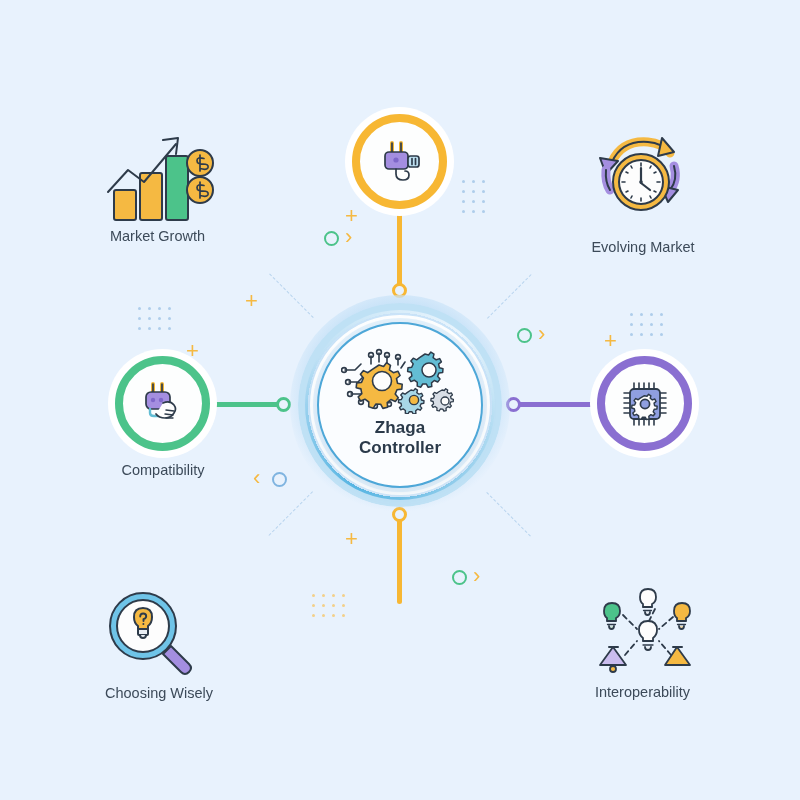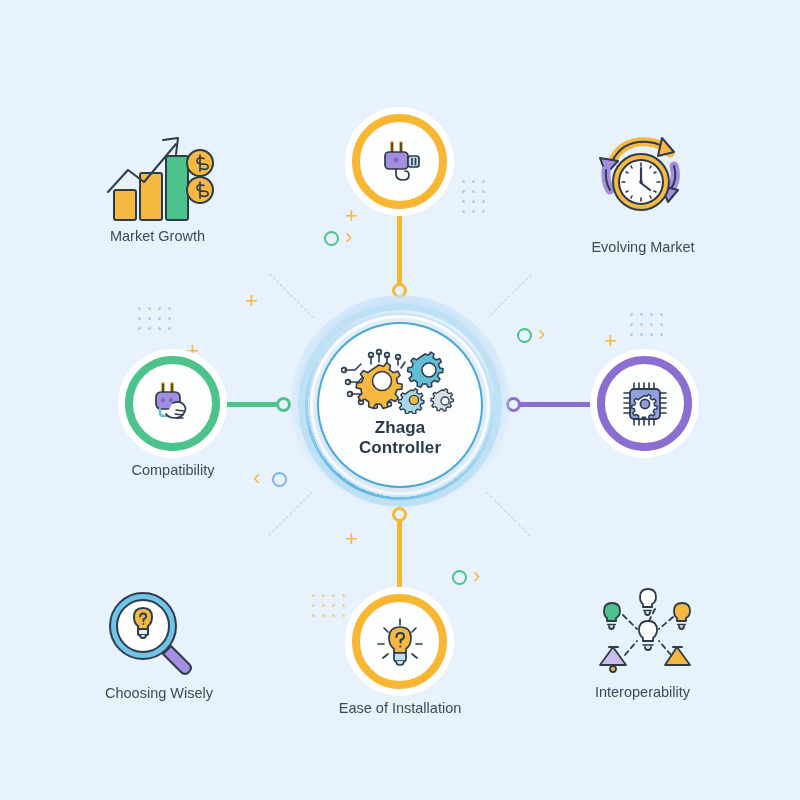--- a/index.html
+++ b/index.html
@@ -273,21 +273,21 @@
           <rect x="10" y="15" width="23" height="17" rx="4" fill="#a48ee0"></rect>
           <rect x="33" y="19" width="11" height="11" rx="2.5" fill="#bde0f0"></rect>
           <path d="M37 21.5 L37 27.5 M40.5 21.5 L40.5 27.5" fill="none"></path>
           <circle cx="21" cy="23" r="2.6" fill="#7f68c9" stroke="none"></circle>
           <path d="M21 32 L21 37 q0 6 7 6 q6 0 6-5 q0-4-4-4" fill="none"></path>
         </g>
       </svg>
     </div>
   </div>
 
-  <div class="node-ring" style="left:125px; top:356px; width:95px; height:95px;">
+  <div class="node-ring" style="left:115px; top:356px; width:95px; height:95px;">
     <div class="glowpad" style="left:-7px; top:-7px; width:109px; height:109px;"></div>
     <div class="circle" style="width:95px; height:95px; border:8px solid #4cc38a;">
       <svg width="52" height="52" viewBox="0 0 52 52">
         <g stroke="#2e3b4a" stroke-width="1.7" stroke-linecap="round" stroke-linejoin="round">
           <path d="M16 6 L16 14" fill="none" stroke="#f0b535" stroke-width="4"></path>
           <path d="M25 6 L25 14" fill="none" stroke="#f0b535" stroke-width="4"></path>
           <path d="M16 6 L16 14 M25 6 L25 14" fill="none"></path>
           <rect x="9" y="14" width="24" height="17" rx="5" fill="#a48ee0"></rect>
           <circle cx="16" cy="22" r="2.2" fill="#7f68c9" stroke="none"></circle>
           <circle cx="24" cy="22" r="2.2" fill="#7f68c9" stroke="none"></circle>
@@ -312,37 +312,20 @@
             <path d="M39 14 L46 14 M39 19 L46 19 M39 24 L46 24 M39 29 L46 29 M39 34 L46 34"></path>
           </g>
           <rect x="10" y="10" width="30" height="30" rx="4" fill="#8f9fe0" stroke-width="1.8"></rect>
           <path d="M25 16 l3 0.7 1.9-2.3 2.6 1.7 -0.8 2.9 2.5 1.9 2.9-1 1.4 2.8 -2.3 1.9 0.6 3 3 0.7 -0.3 3.1 -3.1 0.4 -1.2 2.8 2 2.3 -1.9 2.4 -2.8-1.3 -2.4 1.9 0.3 3.1 -3 0.7 -1.5-2.7 -3.1-0.1 -1.6 2.6 -2.9-0.9 0-3.1 -2.5-1.8 -2.8 1.2 -1.5-2.7 2.3-2.1 -0.6-3 -3-0.8 0.3-3.1 3.1-0.3 1.2-2.8 -1.9-2.4 2-2.4 2.8 1.4 2.4-1.9z" transform="translate(-0.5,-0.5) scale(0.86) translate(4,4)" fill="#fdfdfd" stroke-width="1.7" stroke-linejoin="round"></path>
           <circle cx="25" cy="25" r="4.6" fill="#8f9fe0" stroke-width="1.7"></circle>
         </g>
       </svg>
     </div>
   </div>
 
-  <div class="node-ring" style="left:352px; top:594px; width:95px; height:95px;">
-    <div class="glowpad" style="left:-7px; top:-7px; width:109px; height:109px;"></div>
-    <div class="circle" style="width:95px; height:95px; border:8px solid #f7b733;">
-      <svg width="52" height="52" viewBox="0 0 52 52">
-        <g stroke="#2e3b4a" stroke-width="1.7" stroke-linecap="round" fill="none">
-          <path d="M26 3 L26 9 M10 12 L14 16 M42 12 L38 16 M4 28 L10 28 M48 28 L42 28 M9 42 L14 38 M43 42 L38 38"></path>
-          <path d="M26 11 q11 0 11 11 q0 7-5 11 l0 4 l-12 0 l0-4 q-5-4-5-11 q0-11 11-11z" fill="#f5b942"></path>
-          <path d="M20 37 l12 0 M20 41 l12 0 M21 45 l10 0" stroke-width="1.6"></path>
-          <rect x="20" y="37" width="12" height="8" rx="1.5" fill="#bde0f0"></rect>
-          <path d="M22 45 q0 4 4 4 q4 0 4-4" fill="#bde0f0"></path>
-          <path d="M22.5 21 q0-4 3.8-4 q3.7 0 3.7 3.4 q0 2.6-3.4 3.6 l0 2.4" stroke-width="2.1"></path>
-          <circle cx="26.3" cy="30.5" r="1.1" fill="#2e3b4a" stroke="none"></circle>
-        </g>
-      </svg>
-    </div>
-    <div class="node-label" style="left:-38px; top:105px; width:172px;">Ease of Installation</div>
-  </div>
 
   <div class="node-plain" style="left:100px; top:130px; width:115px; height:110px;">
     <svg class="art" width="115" height="95" viewBox="0 0 115 95">
       <g stroke="#2e3b4a" stroke-width="2" stroke-linecap="round" stroke-linejoin="round">
         <rect x="14" y="60" width="22" height="30" rx="2" fill="#f5b942"></rect>
         <rect x="40" y="43" width="22" height="47" rx="2" fill="#f5b942"></rect>
         <rect x="66" y="26" width="22" height="64" rx="2" fill="#4cc38a"></rect>
         <path d="M8 62 L28 40 L44 52 L76 14" fill="none"></path>
         <path d="M63 10 L78 8 L76 24" fill="none"></path>
         <circle cx="100" cy="33" r="13" fill="#f5b942"></circle>

